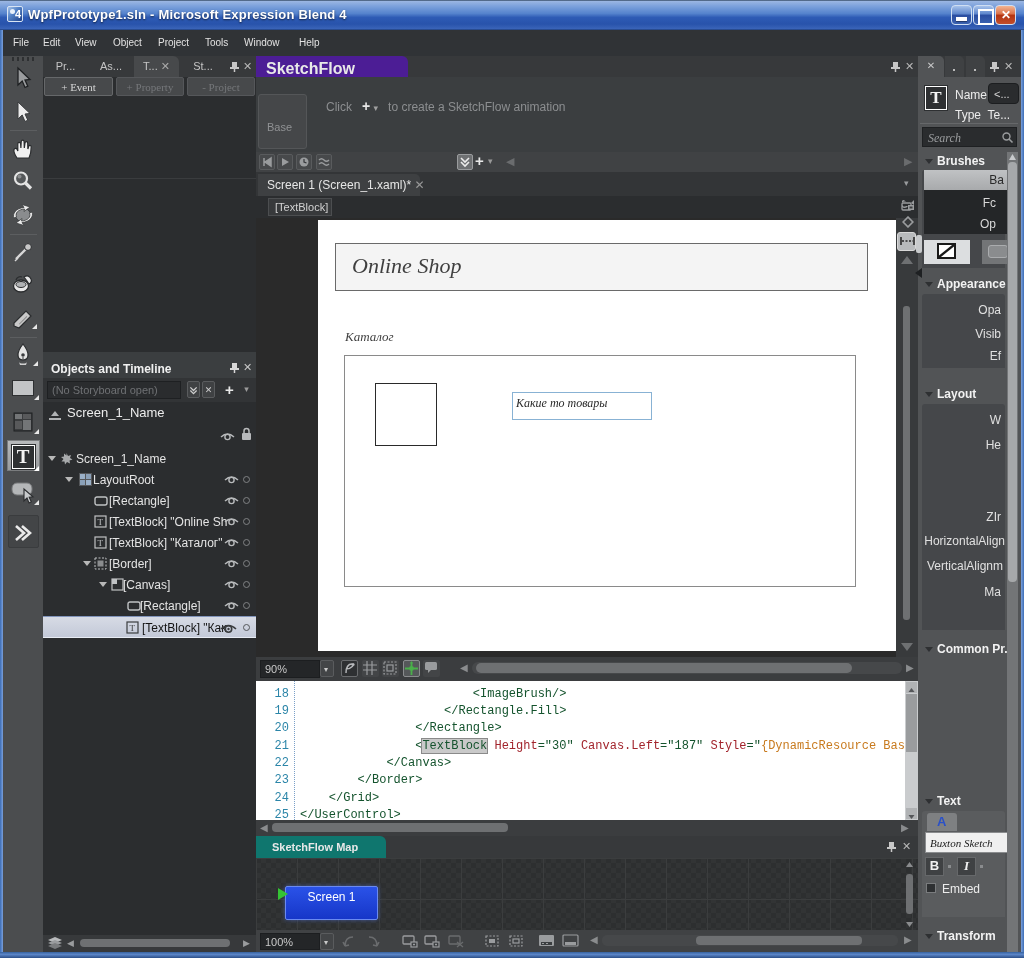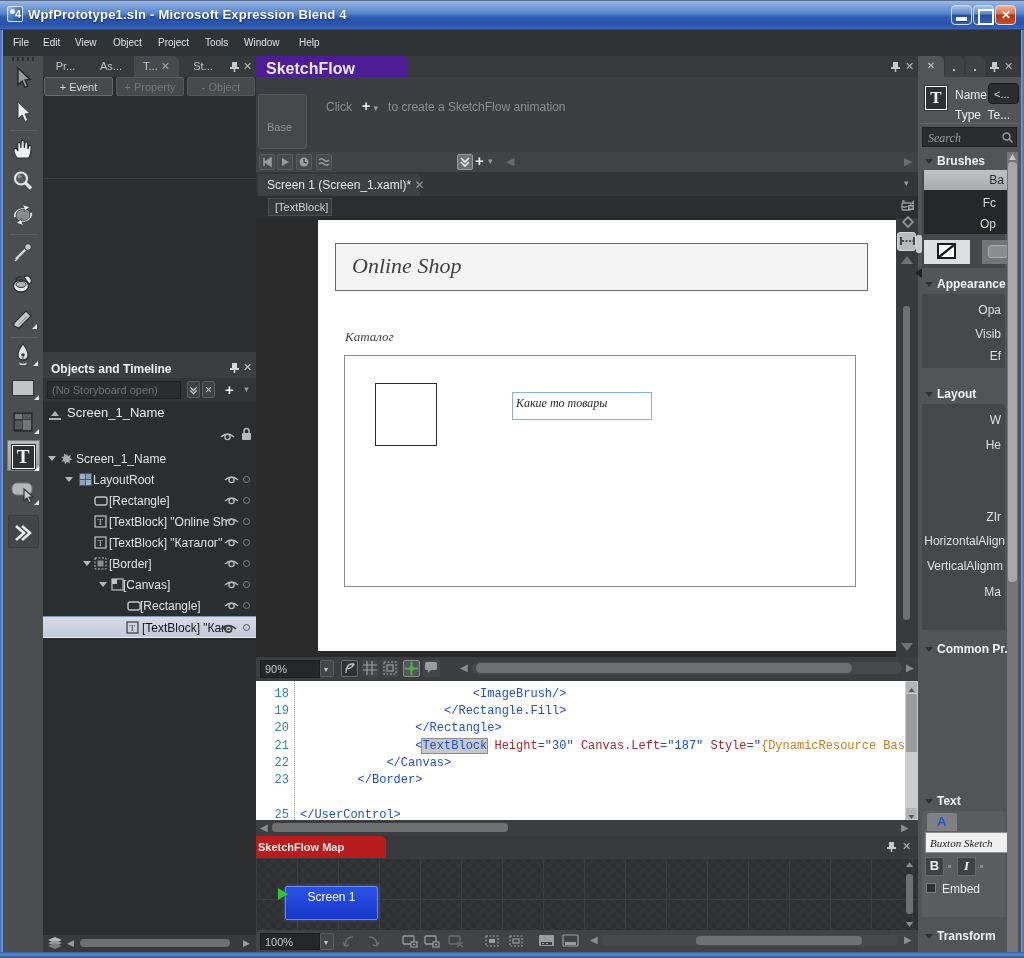--- a/index.html
+++ b/index.html
@@ -33,21 +33,21 @@
   #toolbar { left:3px; top:56px; width:40px; height:896px; background:#4b4d4f; }
   .tool { position:absolute; left:0; width:40px; height:28px; display:flex; align-items:center; justify-content:center; }
   .tsep { position:absolute; left:7px; width:27px; height:1px; background:#3a3c3e; border-bottom:1px solid #5c5e60; }
   .flyout { position:absolute; width:0; height:0; border-left:5px solid transparent; border-bottom:5px solid #e8e8e8; }
 
   
   #leftpanel { left:43px; top:56px; width:213px; height:896px; background:#2b2d2f; }
   .ltabs { position:absolute; left:0; top:0; width:213px; height:21px; background:#37393b; font-size:11px; color:#c4c4c4; }
   .ltab { position:absolute; top:0; height:21px; padding-top:4px; text-align:center; }
   .ltab.active { background:#47494b; border-radius:0 6px 0 0; }
-  .btnrow button { position:absolute; top:21px; height:19px; background:#47494b; border:1px solid #66686a; border-radius:2px; font-size:11px; color:#d8d8d8; font-family:Liberation Sans, sans-serif; }
+  .btnrow button { position:absolute; top:21px; height:19px; background:#47494b; border:1px solid #66686a; border-radius:2px; font-size:11px; color:#d8d8d8; font-family:Liberation Serif, serif; }
   .btnrow button.dim { color:#75777a; border-color:#55575a; }
 
   #otl-header { position:absolute; left:0; top:302px; width:213px; height:20px; background:#3b3e40; }
   #otl-header .t { position:absolute; left:8px; top:4px; font-size:12px; font-weight:bold; color:#f0f0f0; }
 
   .sbrow { position:absolute; left:0; top:322px; width:213px; height:24px; background:#323436; }
   .sbinput { position:absolute; left:4px; top:3px; width:134px; height:18px; background:#2a2c2e; border:1px solid #1e2022; color:#6f7174; font-size:11px; padding:2px 4px; }
   .sbbtn { position:absolute; top:3px; width:13px; height:17px; background:#3f4143; border:1px solid #5a5c5e; border-radius:2px; color:#cfcfcf; font-size:9px; text-align:center; padding-top:3px;}
 
   .tree { position:absolute; left:0; width:213px; height:21px; font-size:12px; color:#e4e4e4; }
@@ -81,26 +81,26 @@
   #surf-col { position:absolute; left:640px; top:0; width:22px; height:439px; background:#383a3c; }
 
   #zoombar { position:absolute; left:0; top:601px; width:662px; height:24px; background:#3b3d3f; }
   #zoomin { position:absolute; left:4px; top:3px; width:60px; height:18px; background:#242628; border:1px solid #1c1e20; color:#c8c8c8; font-size:11px; padding:2px 4px; }
   .zbtn { position:absolute; top:3px; width:17px; height:17px; border:1px solid #5a5c5e; border-radius:2px; background:#434547; }
 
   #code { position:absolute; left:0; top:625px; width:649px; height:139px; background:#fff; font-family:"Liberation Mono", monospace; font-size:12px; white-space:pre; }
   .cl { position:absolute; left:0; width:649px; height:17px; }
   .ln { position:absolute; width:33px; text-align:right; color:#2b85a8; }
   .cc { position:absolute; left:44px; color:#000; }
-  .b { color:#1d4ed8; } .r { color:#a2242c; } .o { color:#c87a1e; }
+  .b { color:#14532d; } .r { color:#a2242c; } .o { color:#c87a1e; }
   #codesb { position:absolute; left:649px; top:625px; width:13px; height:139px; background:#caccce; }
 
   #hscroll { position:absolute; left:0; top:764px; width:662px; height:16px; background:#3b3d3f; }
   #maphead { position:absolute; left:0; top:780px; width:662px; height:22px; background:#37393b; }
-  #maptab { position:absolute; left:0; top:0; width:130px; height:22px; background:#b91c1c; border-radius:0 6px 0 0; color:#e8e8e8; font-size:11px; font-weight:bold; padding:5px 0 0 2px; }
+  #maptab { position:absolute; left:0; top:0; width:130px; height:22px; background:#0f766e; border-radius:0 6px 0 0; color:#e8e8e8; font-size:11px; font-weight:bold; padding:5px 0 0 16px; }
   #mapgrid { position:absolute; left:0; top:802px; width:662px; height:72px;
      background-color:#2d2f30;
      background-image:
        linear-gradient(to right,#3b3d3e 1px,transparent 1px),
        linear-gradient(to bottom,#3b3d3e 1px,transparent 1px),
        linear-gradient(45deg,#323435 25%,transparent 25%,transparent 75%,#323435 75%),
        linear-gradient(45deg,#323435 25%,transparent 25%,transparent 75%,#323435 75%);
      background-size:41px 41px,41px 41px,10px 10px,10px 10px;
      background-position:0 0,0 0,0 0,5px 5px; }
   #mapnode { position:absolute; left:29px; top:830px; width:93px; height:34px; background:linear-gradient(to bottom,#2a52e8,#1636c8); border:1px solid #6a8af0; border-radius:2px; color:#fff; font-size:12px; text-align:center; padding-top:3px; box-shadow:0 0 4px rgba(90,130,255,.5); }
@@ -254,21 +254,21 @@
       <svg class="abs" style="left:186px;top:5px" width="11" height="12" viewBox="0 0 11 12">
         <rect x="3" y="1" width="5" height="6" fill="#c8c8c8"></rect>
         <rect x="1" y="6" width="9" height="2" fill="#c8c8c8"></rect>
         <line x1="5.5" y1="8" x2="5.5" y2="11" stroke="#c8c8c8" stroke-width="1.5"></line>
       </svg>
       <span class="abs" style="left:200px;top:4px;color:#b8b8b8;font-size:11px">✕</span>
     </div>
     <div class="btnrow">
       <button style="left:1px;width:69px">+ Event</button>
       <button class="dim" style="left:73px;width:68px">+ Property</button>
-      <button class="dim" style="left:144px;width:68px">- Object</button>
+      <button class="dim" style="left:144px;width:68px">- Project</button>
     </div>
     <div class="abs" style="left:0;top:122px;width:213px;height:1px;background:#3a3c3e"></div>
     <div class="abs" style="left:0;top:296px;width:213px;height:6px;background:#3b3e40"></div>
 
     <div id="otl-header">
       <div class="t">Objects and Timeline</div>
       <svg class="abs" style="left:186px;top:4px" width="11" height="12" viewBox="0 0 11 12">
         <rect x="3" y="1" width="5" height="6" fill="#d8d8d8"></rect>
         <rect x="1" y="6" width="9" height="2" fill="#d8d8d8"></rect>
         <line x1="5.5" y1="8" x2="5.5" y2="11" stroke="#d8d8d8" stroke-width="1.5"></line>
@@ -528,20 +528,21 @@
       <div class="abs" style="left:220px;top:6px;width:376px;height:10px;background:#6e7072;border-radius:5px"></div>
       <span class="abs" style="left:650px;top:5px;color:#8a8c8e;font-size:10px">▶</span>
     </div>
     <div id="code">
       <div class="cl" style="top:6px"><span class="ln">18</span><span class="cc">                        <span class="b">&lt;ImageBrush/&gt;</span></span></div>
       <div class="cl" style="top:23px"><span class="ln">19</span><span class="cc">                    <span class="b">&lt;/Rectangle.Fill&gt;</span></span></div>
       <div class="cl" style="top:40px"><span class="ln">20</span><span class="cc">                <span class="b">&lt;/Rectangle&gt;</span></span></div>
       <div class="cl" style="top:58px"><span class="ln">21</span><span class="cc">                <span class="b">&lt;<span style="background:#c9c9c9;outline:1px solid #8a8a8a">TextBlock</span></span> <span class="r">Height</span><span class="b">="30"</span> <span class="r">Canvas.Left</span><span class="b">="187"</span> <span class="r">Style</span><span class="b">="</span><span class="o">{DynamicResource Basi</span></span></div>
       <div class="cl" style="top:75px"><span class="ln">22</span><span class="cc">            <span class="b">&lt;/Canvas&gt;</span></span></div>
       <div class="cl" style="top:92px"><span class="ln">23</span><span class="cc">        <span class="b">&lt;/Border&gt;</span></span></div>
+      <div class="cl" style="top:110px"><span class="ln">24</span><span class="cc">    <span class="b">&lt;/Grid&gt;</span></span></div>
       <div class="cl" style="top:127px"><span class="ln">25</span><span class="cc"><span class="b">&lt;/UserControl&gt;</span></span></div>
       <div class="abs" style="left:38px;top:0;width:1px;height:139px;border-left:1px dotted #7aa0c8"></div>
     </div>
     <div id="codesb">
       <div class="abs" style="left:1px;top:1px;width:11px;height:11px;background:#b0b2b4"><svg width="11" height="11">
           <path d="M5.5,3 L8.5,7 L2.5,7Z" fill="#55575a"></path>
         </svg></div>
       <div class="abs" style="left:1px;top:13px;width:11px;height:58px;background:#9a9c9e"></div>
       <div class="abs" style="left:1px;top:127px;width:11px;height:11px;background:#b0b2b4"><svg width="11" height="11">
           <path d="M5.5,8 L8.5,4 L2.5,4Z" fill="#55575a"></path>

